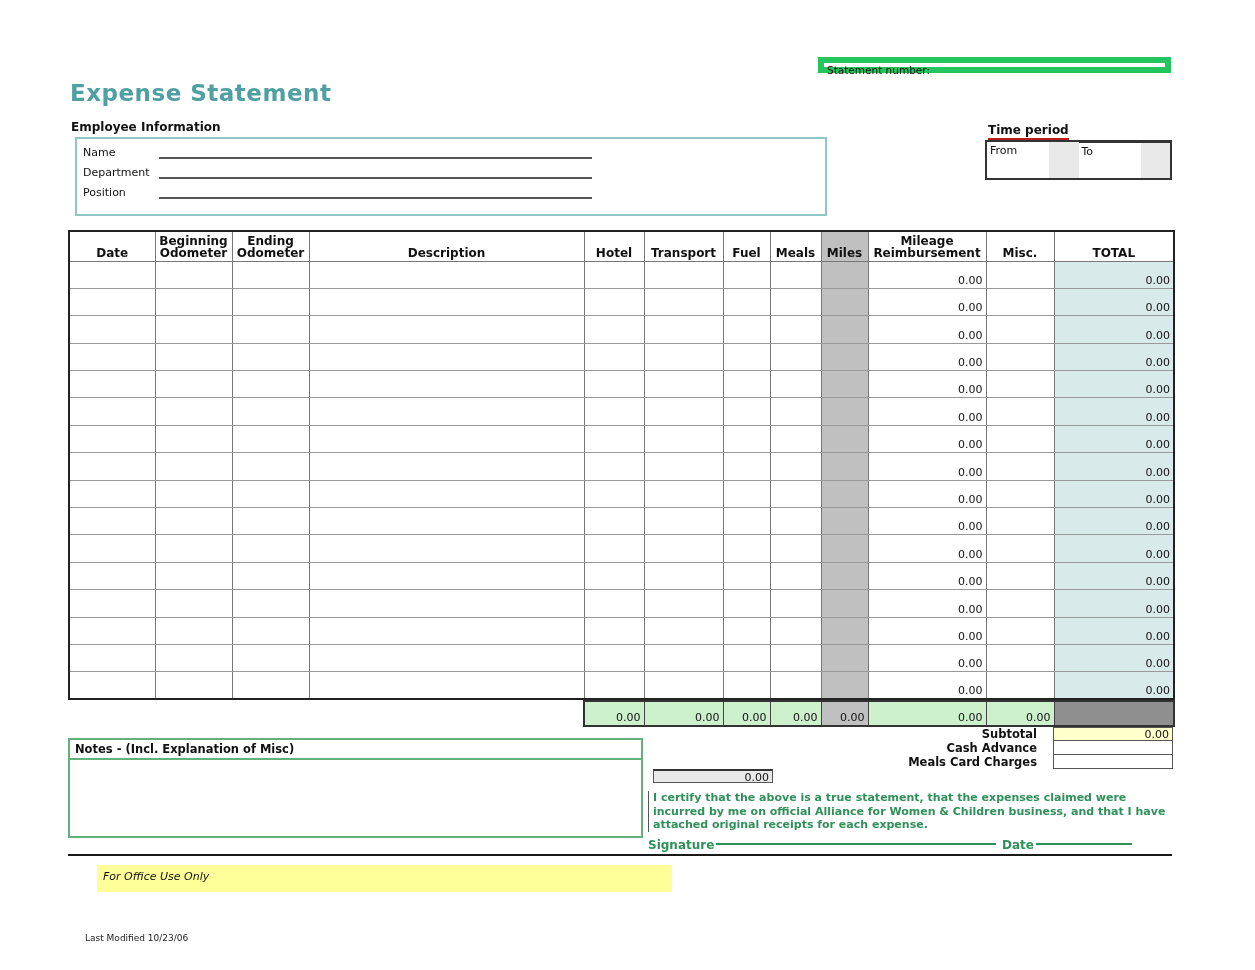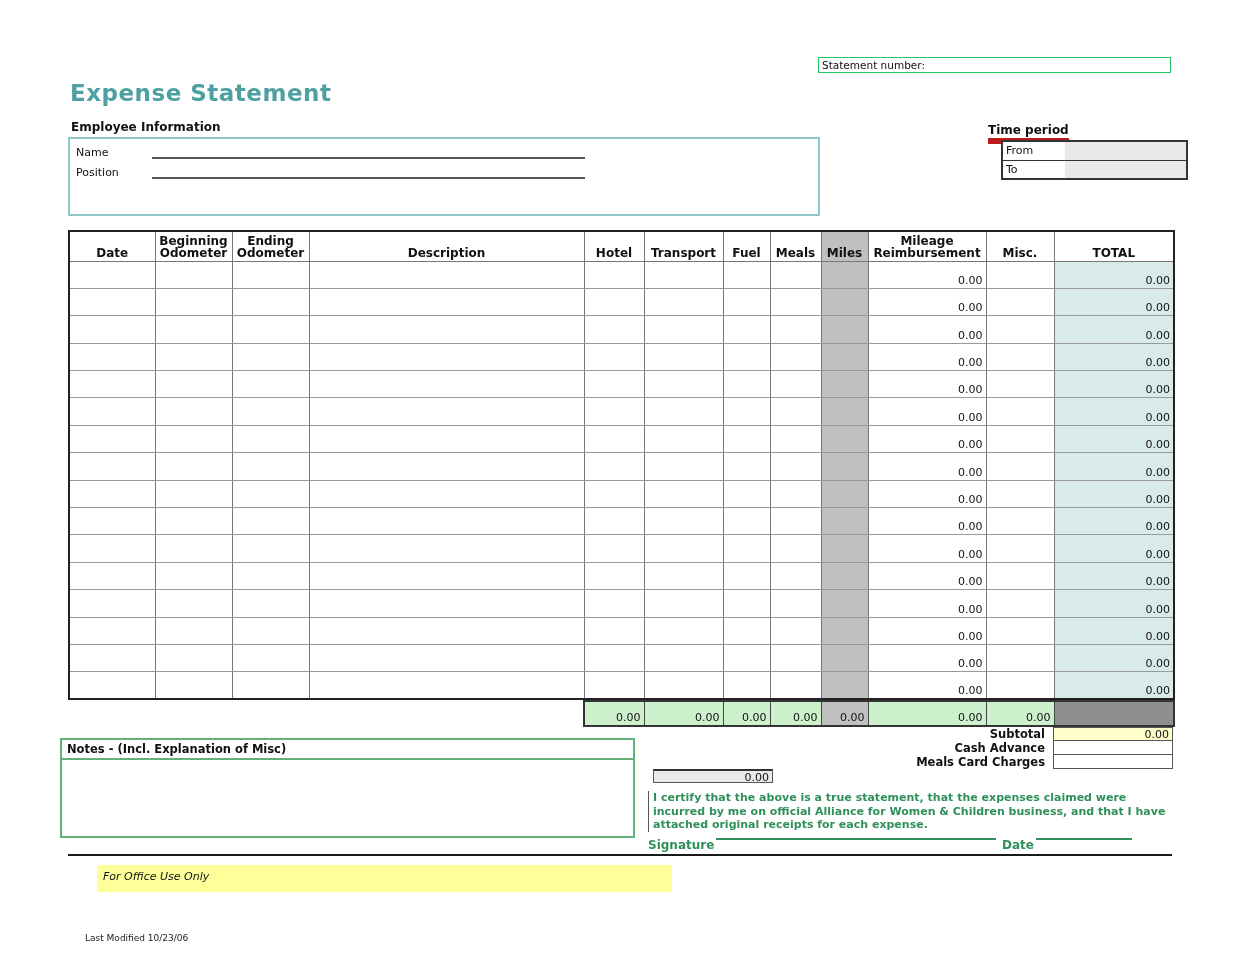--- a/index.html
+++ b/index.html
@@ -7,48 +7,48 @@
   body {
     width: 1255px; height: 970px; position: relative;
     font-family: "DejaVu Sans", "Liberation Sans", sans-serif;
     color: #111;
   }
   .abs { position: absolute; }
 
   
   .stmt-box {
     left: 818px; top: 57px; width: 353px; height: 16px;
-    border: 1px solid #22c55e; font-size: 10.5px; line-height: 14px;
+    border: 6px solid #22c55e; font-size: 10.5px; line-height: 14px;
     padding-left: 3px; background: #fff;
   }
 
   
   .title {
     left: 70px; top: 80px; font-size: 23px; font-weight: bold;
     color: var(--title-teal); letter-spacing: .5px;
   }
 
   
   .emp-heading { left: 71px; top: 120px; font-size: 12px; font-weight: bold; }
   .emp-box {
-    left: 68px; top: 137px; width: 752px; height: 79px;
+    left: 75px; top: 137px; width: 752px; height: 79px;
     border: 2px solid var(--emp-border); padding-top: 4px; background: #fff;
   }
   .emp-row { height: 20px; position: relative; }
   .emp-row .lbl { position: absolute; left: 6px; bottom: 4px; font-size: 11px; }
   .emp-row .line { position: absolute; left: 82px; width: 433px; bottom: 4px; border-bottom: 2px solid #555; height: 1px; }
 
   
   .tp-heading {
     left: 988px; top: 123px; font-size: 12px; font-weight: bold;
     border-bottom: 6px solid #b91c1c; padding-bottom: 1px;
   }
   .tp-box {
     left: 985px; top: 140px; width: 187px; height: 40px;
-    border: 2px solid #333; display: flex; flex-direction: column; background: #fff; margin-left: 16px;
+    border: 2px solid #333; display: flex; flex-direction: row; background: #fff;
   }
   .tp-row { flex: 1; display: flex; }
   .tp-row + .tp-row { border-top: 1px solid #333; }
   .tp-row .lbl { width: 62px; font-size: 11px; padding: 2px 0 0 3px; background: #fff; }
   .tp-row .val { flex: 1; background: var(--period-bg); }
 
   
   table.expense {
     left: 68px; top: 230px; width: 1105px;
     border-collapse: collapse; table-layout: fixed;
@@ -76,38 +76,38 @@
   table.totals td {
     height: 25px; font-size: 11px; text-align: right; vertical-align: bottom;
     padding: 0 3px 1px 0; border: 1px solid #444; background: var(--totals-green);
   }
   table.totals td.bg-miles { background: var(--miles-gray) !important; }
   table.totals td.bg-grand { background: var(--grand-gray) !important; }
 
   
   .summary { left: 653px; top: 727px; width: 520px; }
   .sum-row { display: flex; height: 14px; }
-  .sum-label { flex: 1; text-align: right; font-weight: bold; font-size: 11.5px; line-height: 14px; padding-right: 8px; }
+  .sum-label { flex: 1; text-align: right; font-weight: bold; font-size: 11.5px; line-height: 14px; padding-right: 16px; }
   .sum-value { width: 120px; font-size: 11px; text-align: right; line-height: 13px; padding-right: 3px; border: 1px solid #555; border-top: none; background: #fff; }
   .sum-row:first-child .sum-value { border-top: 1px solid #555; }
   .sum-value.v-subtotal { background: var(--subtotal-yellow); }
   .sum-value.v-final { background: var(--final-gray); border-top: 2px solid #333; }
 
   
-  .notes-box { left: 60px; top: 738px; width: 575px; height: 100px; border: 2px solid var(--notes-green); background: #fff; }
+  .notes-box { left: 68px; top: 738px; width: 575px; height: 100px; border: 2px solid var(--notes-green); background: #fff; }
   .notes-header { border-bottom: 2px solid var(--notes-green); font-size: 11.5px; font-weight: bold; padding: 2px 0 2px 5px; }
   .notes-body { height: 78px; }
 
   
   .cert {
     left: 648px; top: 791px; width: 528px; font-size: 11px; font-weight: bold;
     color: var(--cert-green); line-height: 13.5px; border-left: 1px solid #555; padding-left: 4px;
   }
   .sig-row {
-    left: 648px; top: 838px; width: 484px; display: flex; align-items: flex-start;
+    left: 648px; top: 838px; width: 484px; display: flex; align-items: center;
     color: var(--cert-green); font-weight: bold; font-size: 12px;
   }
   .sig-line { flex: 1; border-bottom: 2px solid var(--cert-green); height: 2px; margin: 0 6px 2px 2px; }
   .date-line { width: 96px; border-bottom: 2px solid var(--cert-green); height: 2px; margin: 0 0 2px 2px; }
 
   .hr-line { left: 68px; top: 854px; width: 1104px; height: 2px; background: #1a1a1a; }
 
   .office-band {
     left: 68px; top: 865px; width: 575px; height: 27px;
     background: var(--office-yellow); font-size: 11px; font-style: italic;
@@ -124,20 +124,24 @@
   <span>Statement number:</span>
   <span></span>
 </div>
 
 <div class="abs title">Expense Statement</div>
 
 <div class="abs emp-heading">Employee Information</div>
 <div class="abs emp-box" id="emp-box">
     <div class="emp-row">
       <span class="lbl">Name</span>
+      <span class="line"></span>
+    </div>
+    <div class="emp-row">
+      <span class="lbl">Department</span>
       <span class="line"></span>
     </div>
     <div class="emp-row">
       <span class="lbl">Position</span>
       <span class="line"></span>
     </div>
   </div>
 
 <div class="abs tp-heading">Time period</div>
 <div class="abs tp-box" id="tp-box">

